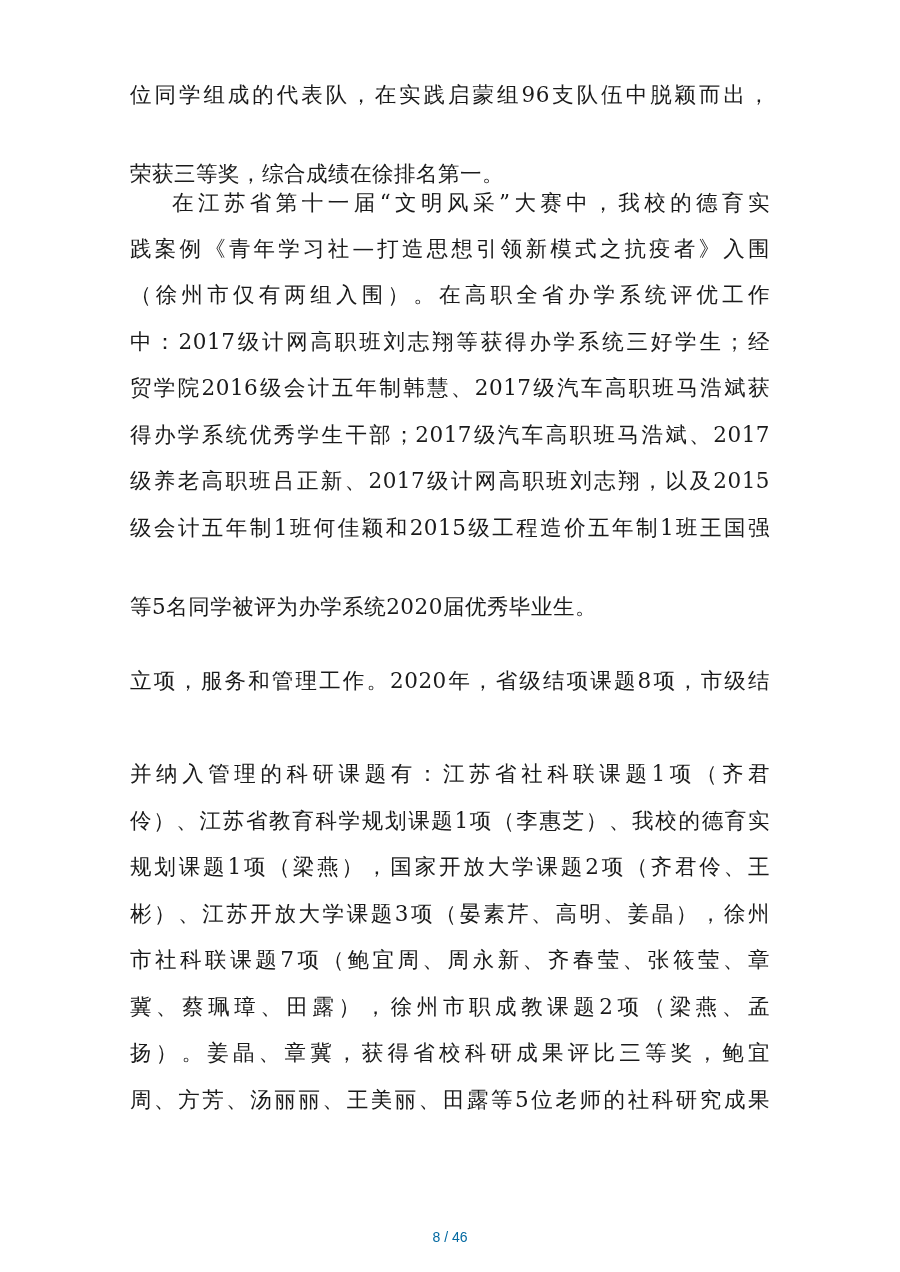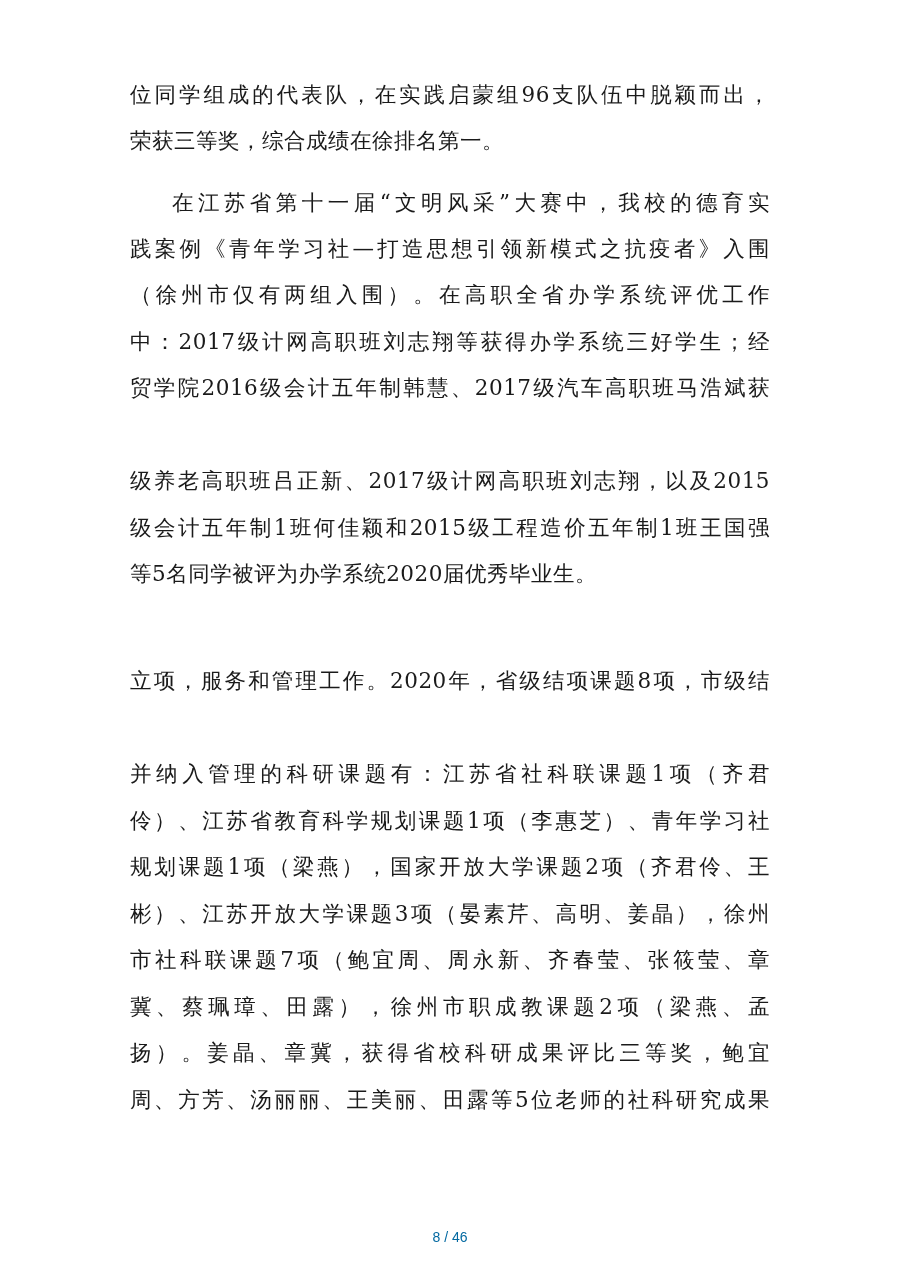--- a/index.html
+++ b/index.html
@@ -15,21 +15,21 @@
       height: 30px;
       font-family: "DejaVu Serif", "Liberation Serif", serif;
       font-size: 21.5px;
       line-height: 30px;
       color: #1a1a1a;
       white-space: nowrap;
       text-align: justify;
       text-align-last: justify;
       letter-spacing: 0.5px;
     }
-    .line.last { text-align-last: left; }
+    .line.last { text-align-last: left; margin-top: 33px; }
     .line.indent { left: 172px; width: 598px; }
     .page-number {
       position: absolute;
       left: 0; width: 900px;
       top: 1229px;
       text-align: center;
       font-family: "Liberation Sans", "DejaVu Sans", sans-serif;
       font-size: 14px;
       color: #0369a1;
     }
@@ -39,27 +39,28 @@
 
 <div class="page">
   <div class="line" style="top:80px">位同学组成的代表队，在实践启蒙组96支队伍中脱颖而出，</div>
   <div class="line last" style="top:126px">荣获三等奖，综合成绩在徐排名第一。</div>
 
   <div class="line indent" style="top:188px">在江苏省第十一届“文明风采”大赛中，我校的德育实</div>
   <div class="line" style="top:234px">践案例《青年学习社—打造思想引领新模式之抗疫者》入围</div>
   <div class="line" style="top:280px">（徐州市仅有两组入围）。在高职全省办学系统评优工作</div>
   <div class="line" style="top:327px">中：2017级计网高职班刘志翔等获得办学系统三好学生；经</div>
   <div class="line" style="top:373px">贸学院2016级会计五年制韩慧、2017级汽车高职班马浩斌获</div>
+  <div class="line" style="top:420px">得办学系统优秀学生干部；2017级汽车高职班马浩斌、2017</div>
   <div class="line" style="top:466px">级养老高职班吕正新、2017级计网高职班刘志翔，以及2015</div>
   <div class="line" style="top:513px">级会计五年制1班何佳颖和2015级工程造价五年制1班王国强</div>
   <div class="line last" style="top:559px">等5名同学被评为办学系统2020届优秀毕业生。</div>
 
   <div class="line" style="top:666px">立项，服务和管理工作。2020年，省级结项课题8项，市级结</div>
   <div class="line" style="top:759px">并纳入管理的科研课题有：江苏省社科联课题1项（齐君</div>
-  <div class="line" style="top:806px">伶）、江苏省教育科学规划课题1项（李惠芝）、青年学习社</div>
+  <div class="line" style="top:806px">伶）、江苏省教育科学规划课题1项（李惠芝）、我校的德育实</div>
   <div class="line" style="top:852px">规划课题1项（梁燕），国家开放大学课题2项（齐君伶、王</div>
   <div class="line" style="top:899px">彬）、江苏开放大学课题3项（晏素芹、高明、姜晶），徐州</div>
   <div class="line" style="top:945px">市社科联课题7项（鲍宜周、周永新、齐春莹、张筱莹、章</div>
   <div class="line" style="top:992px">冀、蔡珮璋、田露），徐州市职成教课题2项（梁燕、孟</div>
   <div class="line" style="top:1038px">扬）。姜晶、章冀，获得省校科研成果评比三等奖，鲍宜</div>
   <div class="line" style="top:1085px">周、方芳、汤丽丽、王美丽、田露等5位老师的社科研究成果</div>
 
   <div class="page-number">8 / 46</div>
 </div>
 

